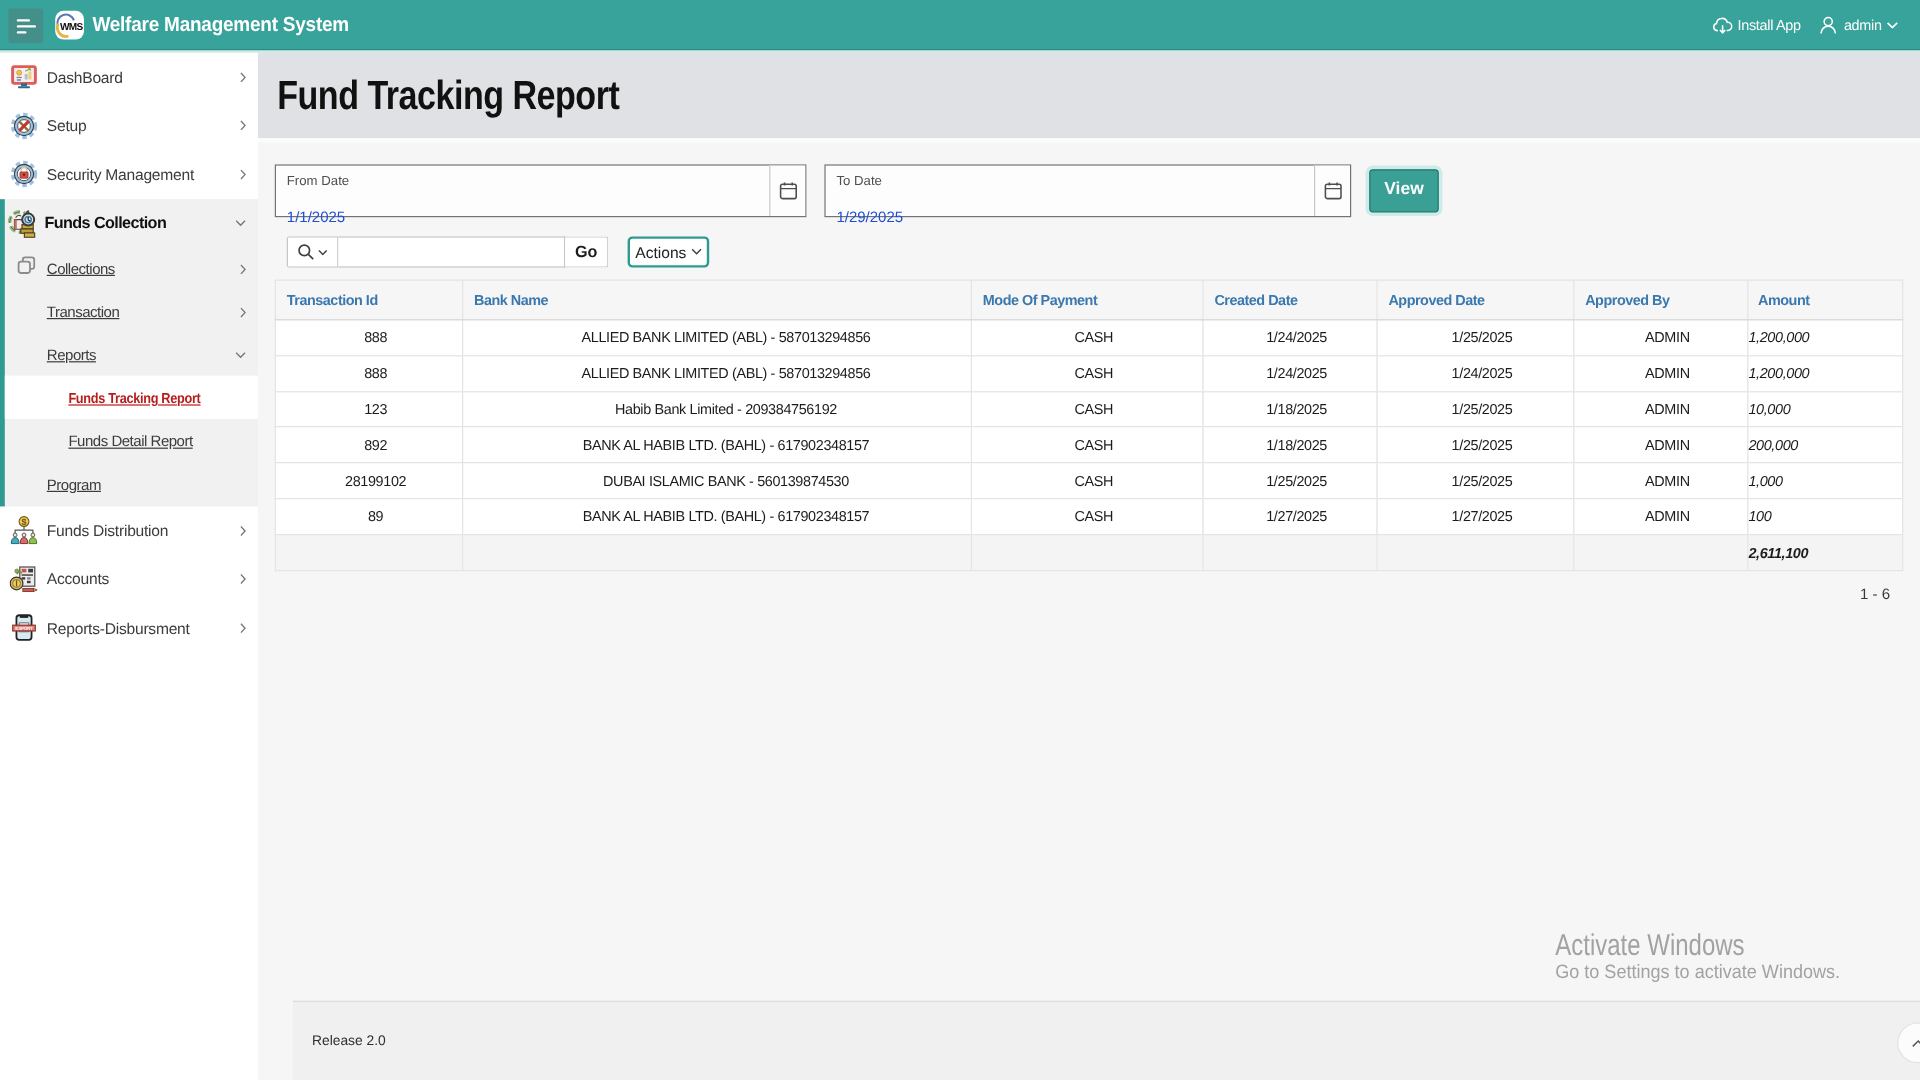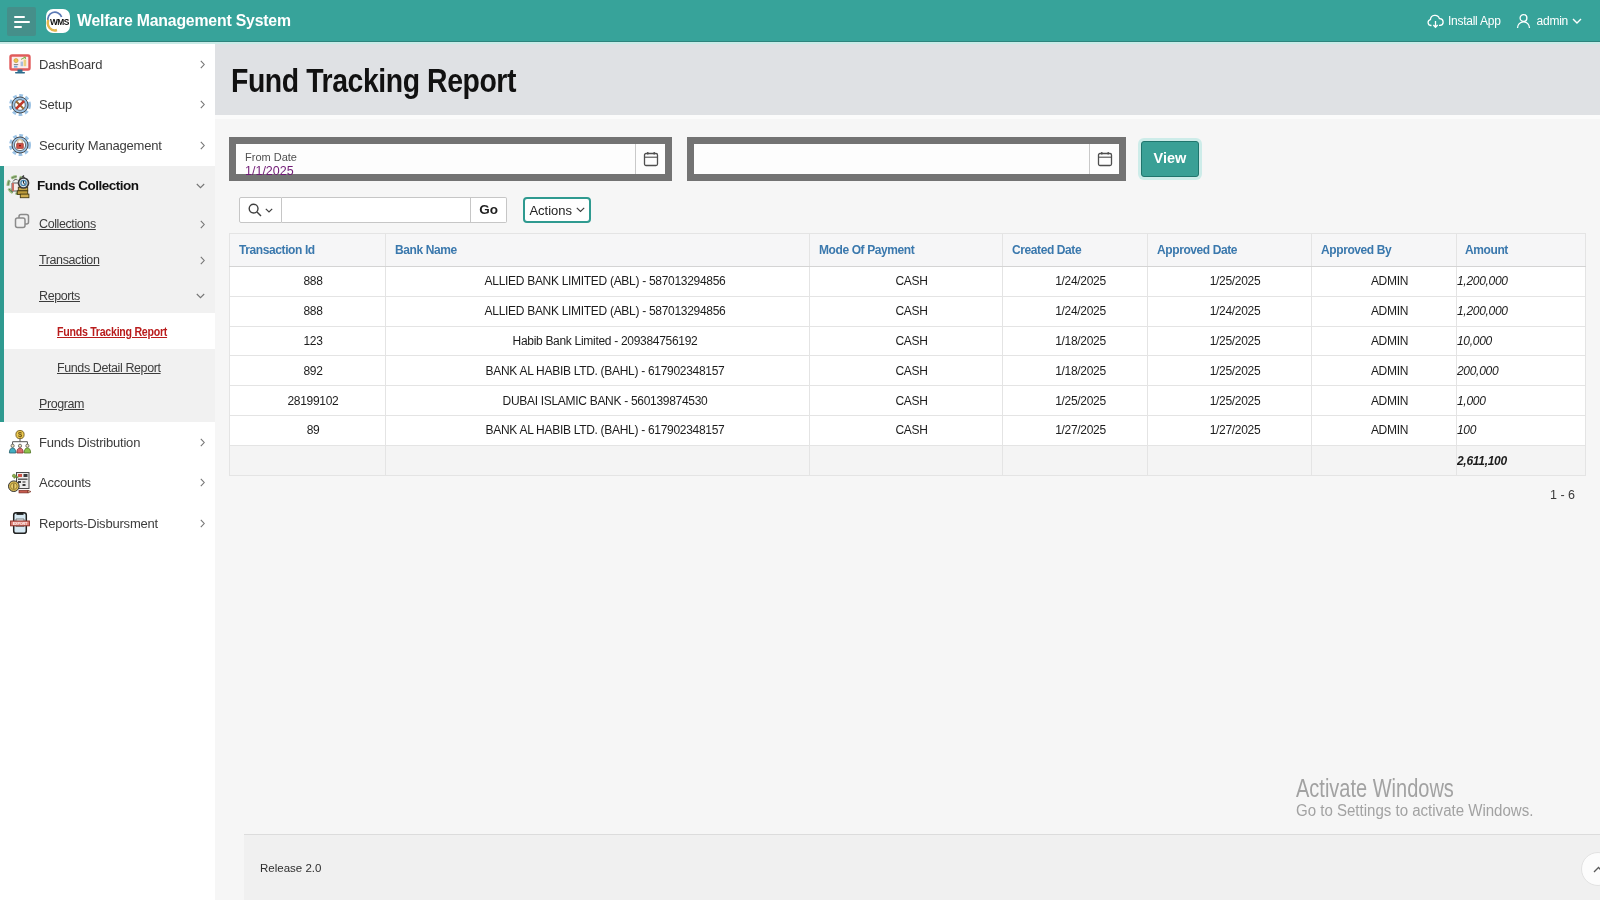--- a/index.html
+++ b/index.html
@@ -33,24 +33,24 @@
 .mi.sub2 .lbl { margin-left:57px; }
 .cur-row { position:absolute; left:4px; top:269px; width:211px; height:36px; background:#fff; }
 
 
 .titleband { position:absolute; left:215px; top:44px; width:1385px; height:71px; background:#dfe1e4; }
 .titleband:after { content:""; position:absolute; left:0; top:71px; width:1385px; height:4px; background:#fbfbfb; }
 .titleband h1 { position:absolute; left:16px; top:17px; font-size:34px; font-weight:bold; color:#111; letter-spacing:-0.5px; transform:scaleX(0.835); transform-origin:left center; white-space:nowrap; }
 .content { position:absolute; left:215px; top:119px; width:1385px; height:715px; background:#f6f6f6; }
 
 
-.fld { position:absolute; top:18px; height:44px; background:#fdfdfd; border:7px solid #737373; display:flex;justify-content:flex-end; }
+.fld { position:absolute; top:18px; height:44px; background:#fdfdfd; border:1px solid #737373; display:flex; }
 .fld .inner { flex:1; padding:7px 11px 0 9px; }
 .fld .flabel { font-size:11px; color:#4f4f4f; letter-spacing:0; }
-.fld .fval { font-size:12.5px; color:#701a75; margin-top:1px; }
+.fld .fval { font-size:12.5px; color:#1d4ed8; margin-top:17px; }
 .fld .calbtn { width:30px; border-left:1px solid #c9c9c9; background:#fdfdfd; display:flex; align-items:center; justify-content:center; }
 .fld1 { left:14px; width:443px; }
 .fld2 { left:472px; width:439px; }
 .viewbtn { position:absolute; left:926px; top:22px; width:58px; height:36px; background:#3aa096; border:1px solid #20756d; border-radius:3px; color:#fff; font-size:14.5px; font-weight:bold; text-align:center; line-height:33px; box-shadow:0 0 0 3px #cdece9; }
 
 
 .srow { position:absolute; top:78px; left:24px; height:26px; display:flex; font-size:13px; }
 .lensbtn { width:43px; height:26px; background:#fff; border:1px solid #c6c6c6; border-radius:2px 0 0 2px; display:flex; align-items:center; justify-content:center; }
 .sinput { width:189px; height:26px; background:#fff; border:1px solid #c6c6c6; border-left:none; }
 .gobtn { width:36px; height:26px; background:#fff; border:1px solid #c6c6c6; border-left:none; border-radius:0 2px 2px 0; font-weight:bold; font-size:13.5px; color:#1d1d1d; text-align:center; line-height:24px; }
@@ -299,20 +299,24 @@
     </div>
     <div class="calbtn">
         <svg width="16" height="16" viewBox="0 0 16 16">
       <rect x="1.5" y="2.5" width="13" height="12" rx="1.5" fill="none" stroke="#4e4e4e" stroke-width="1.3"></rect>
       <path d="M1.5 6.2 h13" stroke="#4e4e4e" stroke-width="1.1"></path>
       <path d="M4.8 1 v2.6 M11.2 1 v2.6" stroke="#4e4e4e" stroke-width="1.3"></path>
     </svg>
       </div>
   </div>
   <div class="fld fld2">
+    <div class="inner">
+      <div class="flabel">To Date</div>
+      <div class="fval">1/29/2025</div>
+    </div>
     <div class="calbtn">
         <svg width="16" height="16" viewBox="0 0 16 16">
       <rect x="1.5" y="2.5" width="13" height="12" rx="1.5" fill="none" stroke="#4e4e4e" stroke-width="1.3"></rect>
       <path d="M1.5 6.2 h13" stroke="#4e4e4e" stroke-width="1.1"></path>
       <path d="M4.8 1 v2.6 M11.2 1 v2.6" stroke="#4e4e4e" stroke-width="1.3"></path>
     </svg>
       </div>
   </div>
   <div class="viewbtn">View</div>
 

